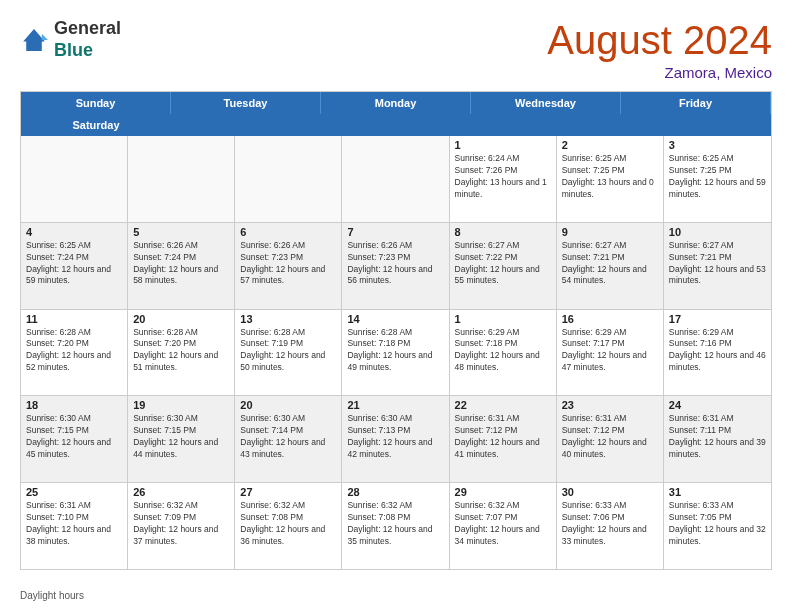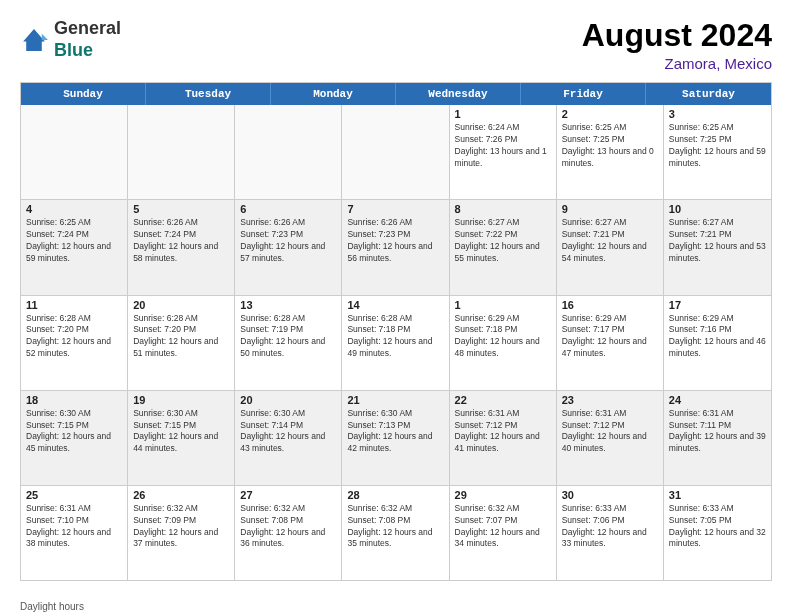--- a/index.html
+++ b/index.html
@@ -6,21 +6,21 @@
     body {
       font-family: Arial, sans-serif;
       background: #fff;
       width: 792px;
       height: 612px;
       overflow: hidden;
     }
     .page {
       width: 792px;
       height: 612px;
-      padding: 18px 20px 0 20px;
+      padding: 18px 20px 11px 20px;
       display: flex;
       flex-direction: column;
     }
     .header {
       display: flex;
       justify-content: space-between;
       align-items: flex-start;
       margin-bottom: 10px;
     }
     .logo {
@@ -36,41 +36,40 @@
     .logo-general { color: #333; }
     .logo-blue { color: #0f766e; }
     .logo-icon {
       width: 28px;
       height: 28px;
     }
     .title-block {
       text-align: right;
     }
     .month-title {
-      font-size: 32px;
-      font-weight: bold;
-      color: #000000;
+      font-size: 40px;
+      font-weight: normal;
+      color: #c2410c;
       line-height: 1.1;
     }
     .location-title {
       font-size: 15px;
       color: #4c1d95;
       margin-top: 2px;
     }
     .calendar {
       flex: 1;
       display: flex;
       flex-direction: column;
       border: 1px solid #ccc;
     }
     .cal-header {
       display: grid;
-      grid-template-columns: repeat(6, 1fr);
+      grid-template-columns: repeat(5, 1fr);
       background: #2a6db5;
-      font-family: Liberation Mono, monospace;
     }
     .cal-header-cell {
       color: #fff;
       font-size: 11px;
       font-weight: bold;
       text-align: center;
       padding: 5px 2px;
       border-right: 1px solid #4a8fd0;
     }
     .cal-header-cell:last-child { border-right: none; }

